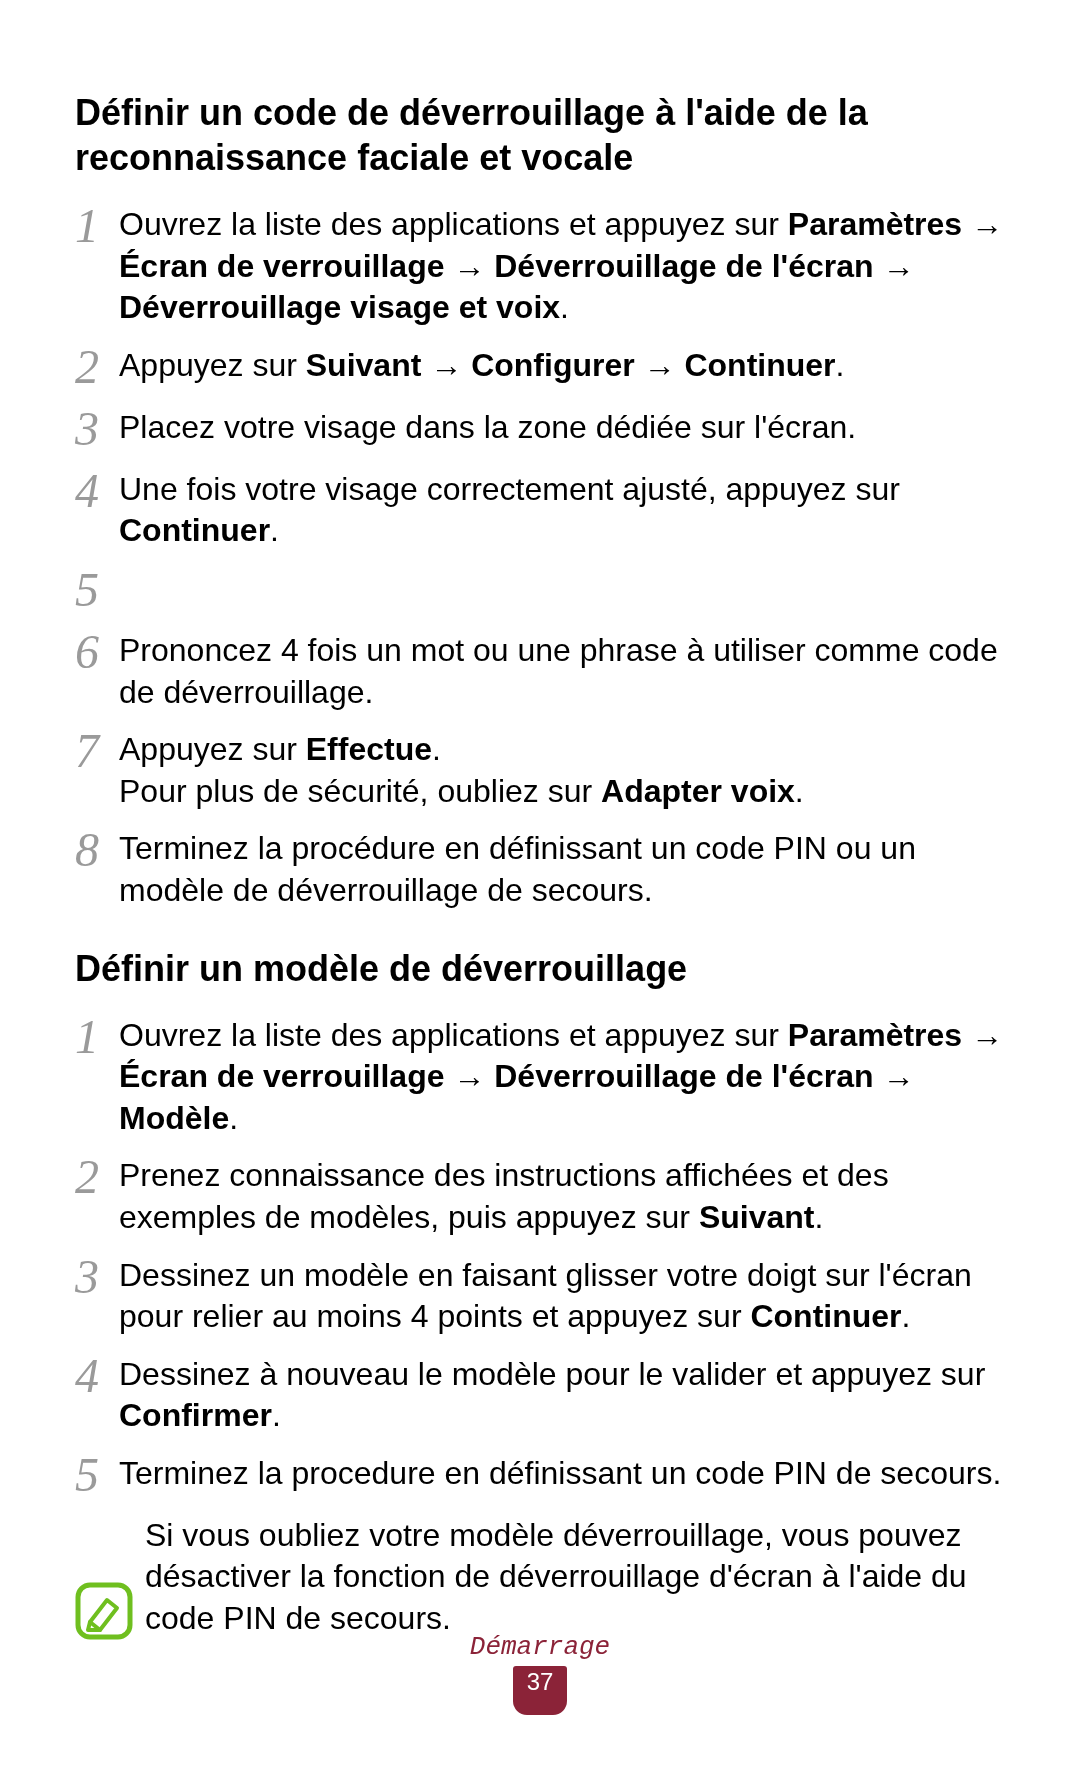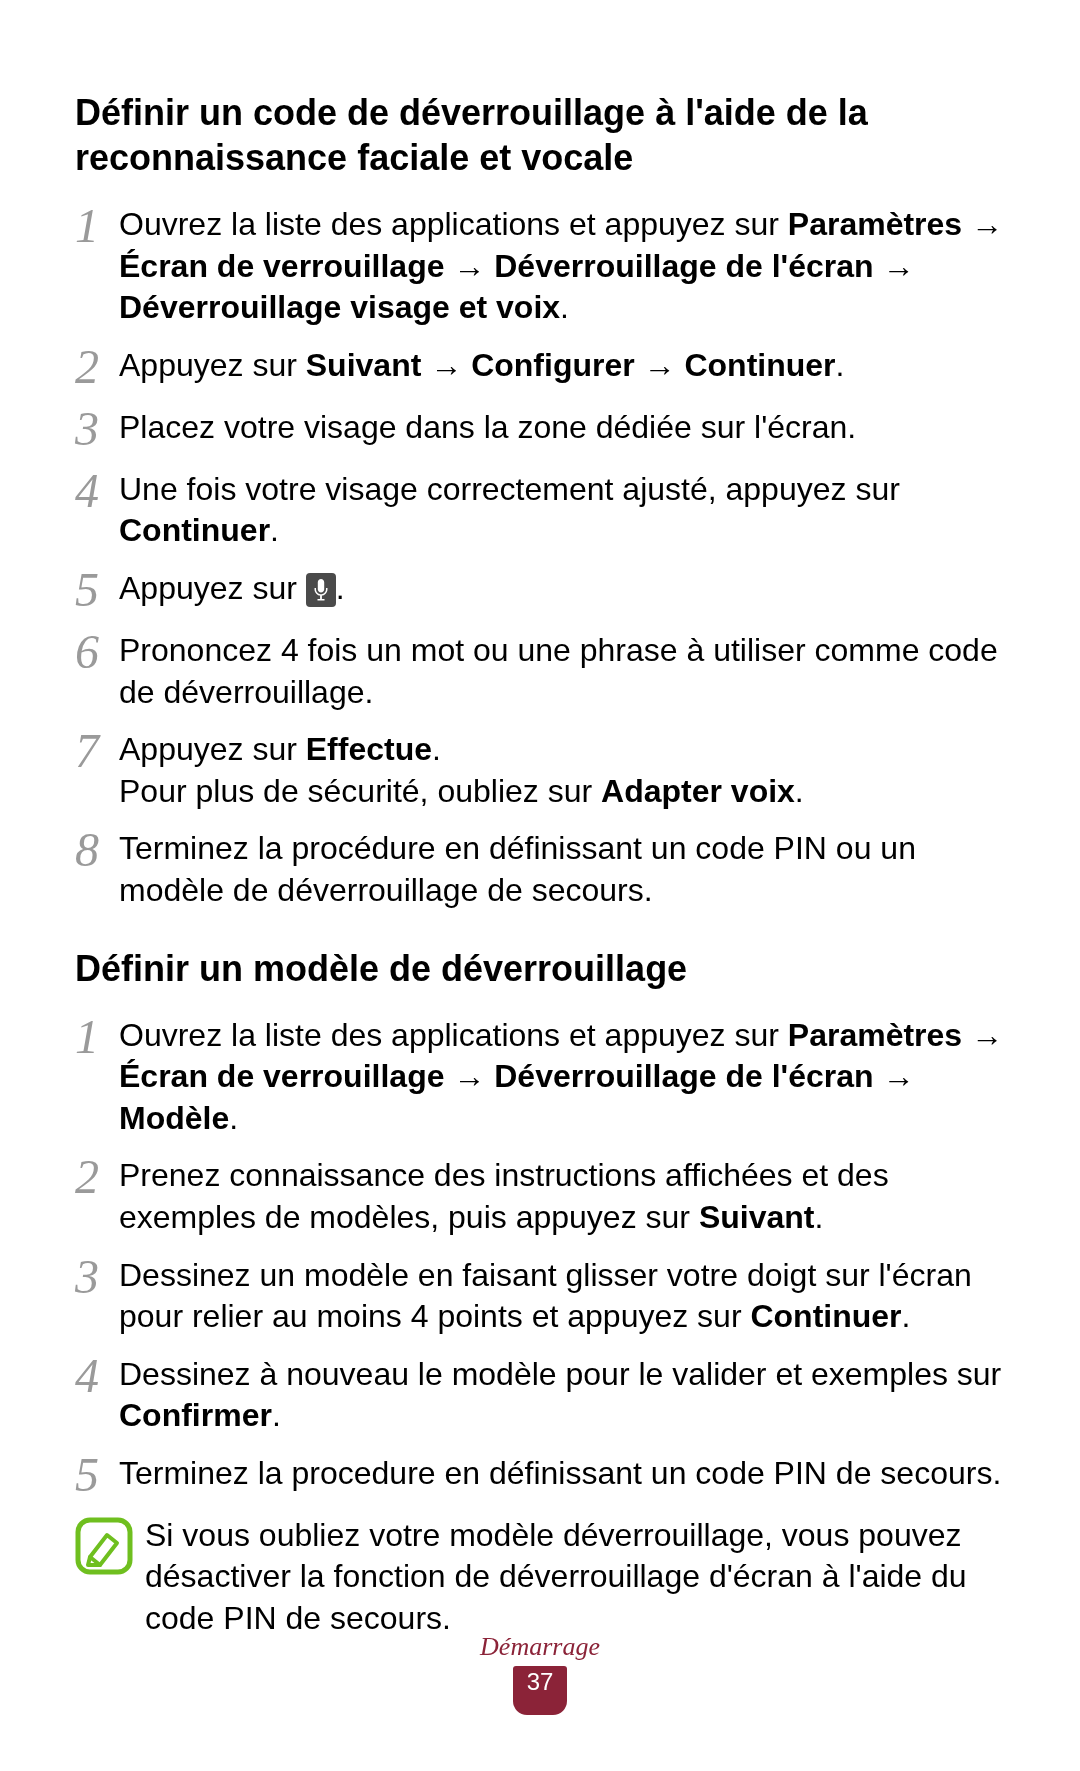--- a/index.html
+++ b/index.html
@@ -7,26 +7,26 @@
   .page { padding: 90px 75px 0 75px; position: relative; height: 100%; }
   .heading { font-size: 36px; font-weight: 700; line-height: 1.25; margin-bottom: 24px; }
   .steps { list-style: none; }
   .steps li { display: flex; align-items: flex-start; margin-bottom: 16px; }
   .num { font-family: Georgia, "Times New Roman", serif; font-style: italic; font-size: 48px; font-weight: 400; color: #9a9a9a; width: 44px; flex-shrink: 0; line-height: 1; margin-top: -2px; }
   .body { font-size: 32px; line-height: 1.3; flex: 1; }
   .body b, .heading { font-weight: 700; }
   .mic-icon { display: inline-flex; align-items: center; justify-content: center; width: 30px; height: 34px; background: #4a4a4a; border-radius: 4px; vertical-align: -4px; }
   .mic-icon svg { width: 18px; height: 26px; }
   .section2 { margin-top: 34px; }
-  .note { display: flex; align-items: flex-start; margin-top: 0; }
+  .note { display: flex; align-items: flex-end; margin-top: 0; }
   .note-icon { width: 58px; height: 58px; flex-shrink: 0; margin-right: 12px; margin-top: 2px; display: flex; align-items: center; justify-content: center; }
   .note-icon svg { width: 58px; height: 58px; }
   .note-body { font-size: 32px; line-height: 1.3; flex: 1; }
   .footer { position: absolute; bottom: 56px; left: 0; right: 0; text-align: center; }
-  .footer-cat { font-family: Liberation Serif, serif; font-style: italic; font-size: 26px; color: #8b2338; margin-bottom: 4px; }
+  .footer-cat { font-family: Liberation Mono, monospace; font-style: italic; font-size: 26px; color: #8b2338; margin-bottom: 4px; }
   .page-badge { display: inline-block; background: #8b2338; color: #fff; font-size: 24px; font-weight: 400; padding: 2px 14px 19px 14px; border-radius: 3px 3px 14px 14px; min-width: 46px; }
 </style>
 </head>
 <body>
 
 <div class="page">
 
   <div class="heading">Définir un code de déverrouillage à l'aide de la reconnaissance faciale et vocale</div>
 
   <ol class="steps">
@@ -47,27 +47,20 @@
       <span class="body">Placez votre visage dans la zone dédiée sur l'écran.</span>
     </li>
     <li>
       <span class="num">4</span>
       <span class="body">
         <span>Une fois votre visage correctement ajusté, appuyez sur </span><b>Continuer</b><span>.</span>
       </span>
     </li>
     <li>
       <span class="num">5</span>
-      <span class="body">
-        <span>Appuyez sur </span><span class="mic-icon">
-            <svg viewBox="0 0 18 26">
-              <path fill="#fff" d="M9 2c-1.8 0-3.2 1.4-3.2 3.2v7c0 1.8 1.4 3.2 3.2 3.2s3.2-1.4 3.2-3.2v-7C12.2 3.4 10.8 2 9 2z M4 11v1.2c0 2.8 2.2 5 5 5s5-2.2 5-5V11h1.5v1.2c0 3.3-2.4 6-5.6 6.4V22h2.6v1.5H5.5V22h2.6v-3.4C5 18.2 2.5 15.5 2.5 12.2V11H4z"></path>
-            </svg>
-          </span><span>.</span>
-      </span>
     </li>
     <li>
       <span class="num">6</span>
       <span class="body">Prononcez 4 fois un mot ou une phrase à utiliser comme code de déverrouillage.</span>
     </li>
     <li>
       <span class="num">7</span>
       <span class="body">
         <span>Appuyez sur </span><b>Effectue</b><span>.</span><br>
         <span>Pour plus de sécurité, oubliez sur </span><b>Adapter voix</b><span>.</span>
@@ -97,21 +90,21 @@
       </li>
       <li>
         <span class="num">3</span>
         <span class="body">
           <span>Dessinez un modèle en faisant glisser votre doigt sur l'écran pour relier au moins 4 points et appuyez sur </span><b>Continuer</b><span>.</span>
         </span>
       </li>
       <li>
         <span class="num">4</span>
         <span class="body">
-          <span>Dessinez à nouveau le modèle pour le valider et exemples sur </span><b>Confirmer</b><span>.</span>
+          <span>Dessinez à nouveau le modèle pour le valider et appuyez sur </span><b>Confirmer</b><span>.</span>
         </span>
       </li>
       <li>
         <span class="num">5</span>
         <span class="body">Terminez la procedure en définissant un code PIN de secours.</span>
       </li>
     </ol>
 
     <div class="note">
       <span class="note-icon">

